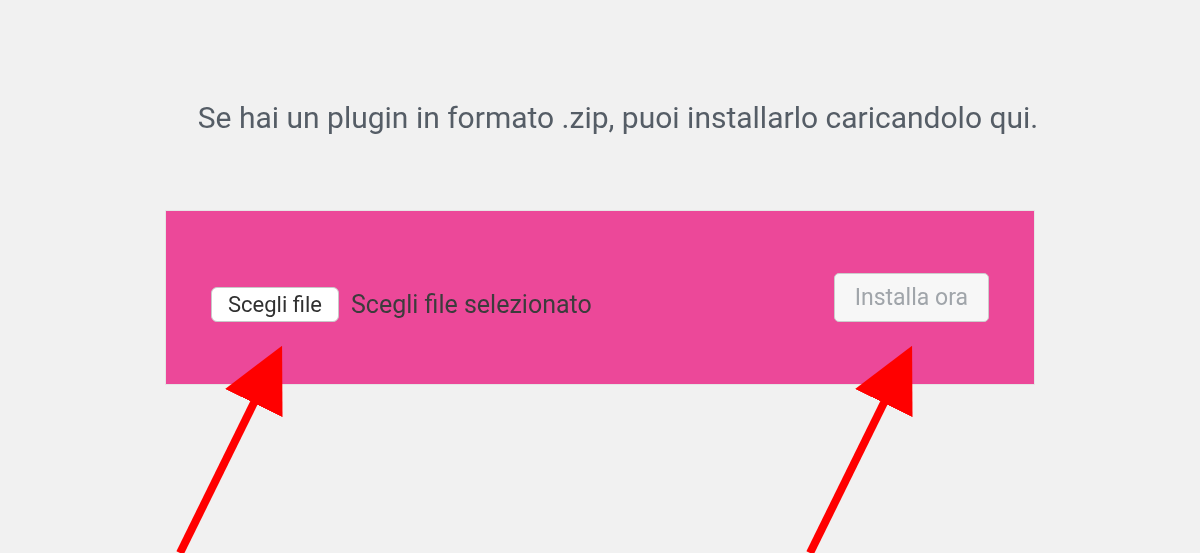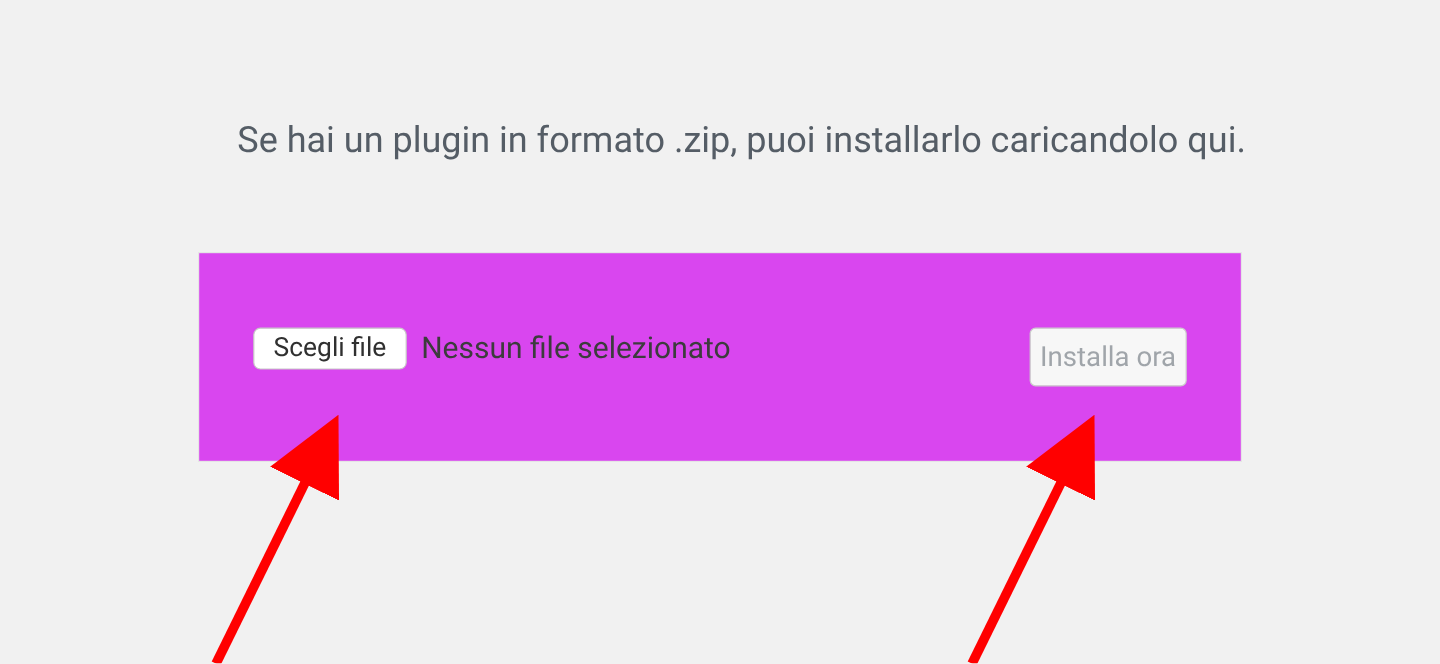--- a/index.html
+++ b/index.html
@@ -23,25 +23,25 @@
       text-align: center;
       font-size: 30px;
       color: #555d66;
       font-weight: 400;
       margin-bottom: 75px;
       margin-left: 36px;
     }
     .upload-panel {
       width: 870px;
       margin: 0 auto;
-      background-color: #d946ef;
+      background-color: #ec4899;
       border: 1px solid #e5e5e5;
       padding: 62px 45px;
       display: flex;
-      align-items: flex-start;
+      align-items: flex-end;
       justify-content: space-between;
     }
     .file-input-group {
       display: flex;
       align-items: center;
       gap: 12px;
     }
     .choose-file-button {
       background-color: #fff;
       border: 1px solid #c8c8c8;
@@ -54,21 +54,21 @@
     }
     .file-status-text {
       font-size: 25px;
       color: #3c3c3c;
       font-weight: 400;
     }
     .install-button {
       background-color: #f7f7f7;
       border: 1px solid #ccc;
       border-radius: 5px;
-      padding: 10px 8px;
+      padding: 10px 20px;
       font-size: 23px;
       color: #a0a5aa;
       font-family: inherit;
       cursor: pointer;
     }
     .annotation-arrows {
       position: absolute;
       top: 0;
       left: 0;
       width: 1200px;
@@ -78,21 +78,21 @@
   </style>
 </head>
 <body>
 
 <div class="container">
   <p class="description-text">Se hai un plugin in formato .zip, puoi installarlo caricandolo qui.</p>
 
   <div class="upload-panel">
     <div class="file-input-group">
       <button class="choose-file-button">Scegli file</button>
-      <span class="file-status-text">Nessun file selezionato</span>
+      <span class="file-status-text">Scegli file selezionato</span>
     </div>
     <button class="install-button">Installa ora</button>
   </div>
 </div>
 
 <svg class="annotation-arrows" viewBox="0 0 1200 553">
   <defs>
     <marker id="arrowhead" markerWidth="8" markerHeight="8" refX="6" refY="4" orient="auto">
       <polygon points="0 0, 8 4, 0 8" fill="#ff0000"></polygon>
     </marker>

